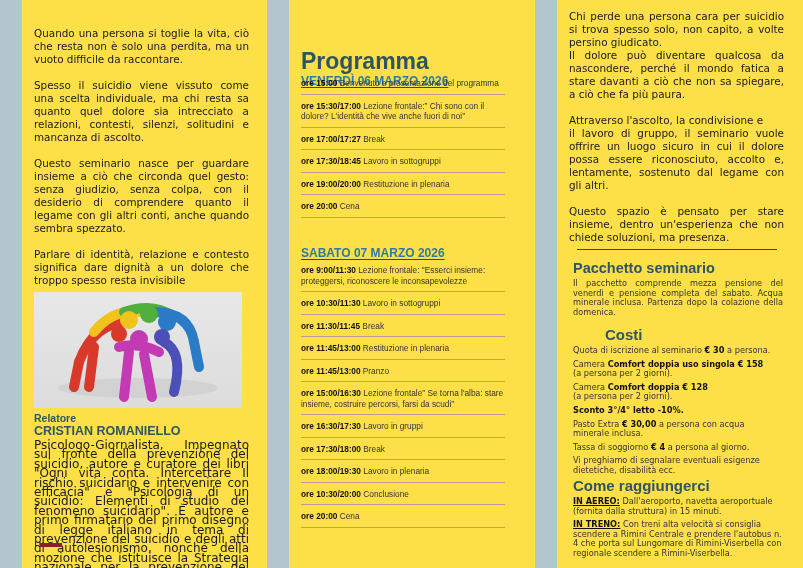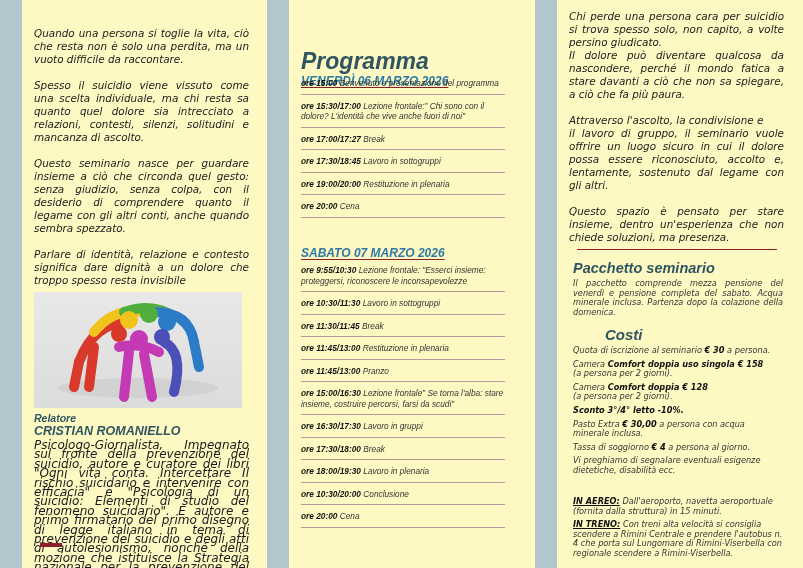--- a/index.html
+++ b/index.html
@@ -2,21 +2,21 @@
 <html><head>
 <meta charset="utf-8">
 <style>
   * { box-sizing: border-box; margin: 0; padding: 0; }
   html, body { width: 803px; height: 568px; overflow: hidden; background: #ffffff; }
   body { position: relative; font-family: "DejaVu Sans", sans-serif; color: #1a1a1a; }
   .strip { position: absolute; top: 0; height: 568px; background: #b1c7cd; }
   .s1 { left: 0; width: 22px; }
   .s2 { left: 267px; width: 22px; }
   .s3 { left: 535px; width: 22px; }
-  .panel { position: absolute; top: 0; height: 568px; background: #fef9c3; font-style: italic; }
+  .panel { position: absolute; top: 0; height: 568px; background: #fde047; }
   .p1 { left: 22px; width: 245px; }
   .p2 { left: 289px; width: 246px; }
   .p3 { left: 557px; width: 246px; }
 
   
   .intro { position: absolute; left: 12px; width: 215px; font-size: 10.4px; line-height: 13px; text-align: justify; }
   .intro p { margin-bottom: 13px; }
   .img-wrap { position: absolute; left: 12px; top: 292px; width: 208px; height: 116px; background: linear-gradient(180deg,#e8e8e8,#dcdcdc); overflow: hidden; }
   .rel-label { position: absolute; left: 12px; top: 412px; font-family: "Liberation Sans", sans-serif; font-weight: bold; font-size: 10.5px; color: #2f5660; }
   .rel-name { position: absolute; left: 12px; top: 424px; font-family: "Liberation Sans", sans-serif; font-weight: bold; font-size: 12.5px; color: #2f5660; }
@@ -95,21 +95,21 @@
       <div class="row"><b>ore 15:00</b><span> Benvenuto e presentazione del programma</span></div>
       <div class="row"><b>ore 15:30/17:00</b><span> Lezione frontale:” Chi sono con il dolore? L'identità che vive anche fuori di noi”</span></div>
       <div class="row"><b>ore 17:00/17:27</b><span> Break</span></div>
       <div class="row"><b>ore 17:30/18:45</b><span> Lavoro in sottogruppi</span></div>
       <div class="row"><b>ore 19:00/20:00</b><span> Restituzione in plenaria</span></div>
       <div class="row"><b>ore 20:00</b><span> Cena</span></div>
     </div>
 
   <div class="day-title" style="top:246px;">SABATO 07 MARZO 2026</div>
   <div class="sched" style="top:262px;" id="sched1">
-      <div class="row"><b>ore 9:55/10:30</b><span> Lezione frontale: "Esserci insieme: proteggersi, riconoscere le inconsapevolezze</span></div>
+      <div class="row"><b>ore 9:00/11:30</b><span> Lezione frontale: "Esserci insieme: proteggersi, riconoscere le inconsapevolezze</span></div>
       <div class="row"><b>ore 10:30/11:30</b><span> Lavoro in sottogruppi</span></div>
       <div class="row"><b>ore 11:30/11:45</b><span> Break</span></div>
       <div class="row"><b>ore 11:45/13:00</b><span> Restituzione in plenaria</span></div>
       <div class="row"><b>ore 11:45/13:00</b><span> Pranzo</span></div>
       <div class="row"><b>ore 15:00/16:30</b><span> Lezione frontale” Se torna l'alba: stare insieme, costruire percorsi, farsi da scudi”</span></div>
       <div class="row"><b>ore 16:30/17:30</b><span> Lavoro in gruppi</span></div>
       <div class="row"><b>ore 17:30/18:00</b><span> Break</span></div>
       <div class="row"><b>ore 18:00/19:30</b><span> Lavoro in plenaria</span></div>
       <div class="row"><b>ore 10:30/20:00</b><span> Conclusione</span></div>
       <div class="row"><b>ore 20:00</b><span> Cena</span></div>
@@ -135,17 +135,18 @@
       <p style="white-space: pre-line;">Camera <b>Comfort doppia uso singola € 158</b>
 (a persona per 2 giorni).</p>
       <p style="white-space: pre-line;">Camera <b>Comfort doppia € 128</b>
 (a persona per 2 giorni).</p>
       <p style="white-space: pre-line;"><b>Sconto 3°/4° letto -10%.</b></p>
       <p style="white-space: pre-line;">Pasto Extra <b>€ 30,00</b> a persona con acqua minerale inclusa.</p>
       <p style="white-space: pre-line;">Tassa di soggiorno <b>€ 4</b> a persona al giorno.</p>
       <p style="white-space: pre-line;">Vi preghiamo di segnalare eventuali esigenze dietetiche, disabilità ecc.</p>
     </div>
 
+  <div class="sec-title" style="top:477px; font-size:15px;">Come raggiungerci</div>
   <div class="small" style="top:497px;" id="come">
       <p><span class="ul">IN AEREO:</span> Dall'aeroporto, navetta aeroportuale (fornita dalla struttura) in 15 minuti.</p>
       <p><span class="ul">IN TRENO:</span> Con treni alta velocità si consiglia scendere a Rimini Centrale e prendere l'autobus n. 4 che porta sul Lungomare di Rimini-Viserbella con regionale scendere a Rimini-Viserbella.</p>
     </div>
 </div>
 
 </body></html>

